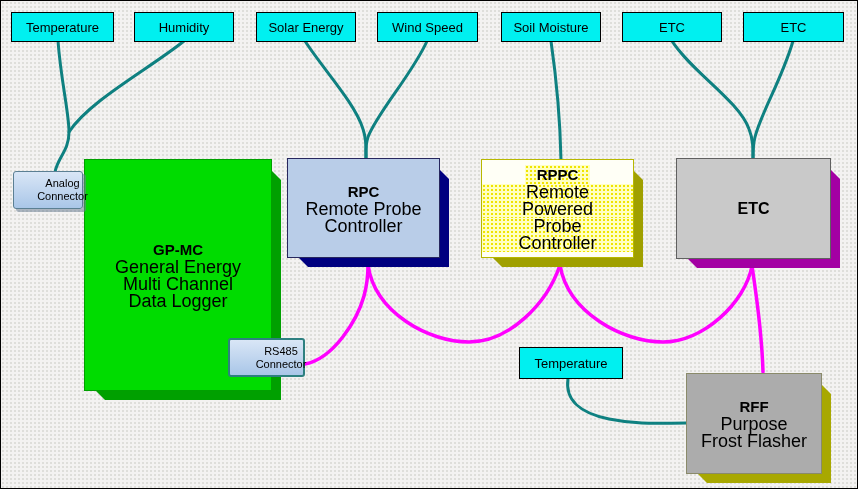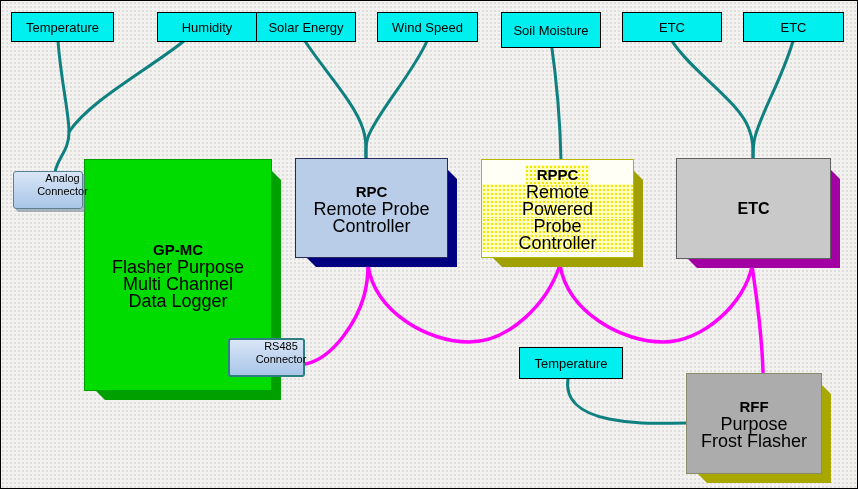--- a/index.html
+++ b/index.html
@@ -23,21 +23,21 @@
   }
   .title{font-weight:bold;font-size:15px;line-height:19px;}
   .sub{font-size:18px;line-height:17px;}
   .sensor{
     position:absolute;z-index:2;background:#00f0f0;border:1px solid #000;
     display:flex;align-items:center;justify-content:center;
     font-size:13px;color:#000;box-sizing:border-box;
   }
   .smallconn{
     position:absolute;z-index:3;display:flex;flex-direction:column;align-items:center;
-    text-align:center;font-size:11px;line-height:13px;color:#000;
+    justify-content:center;text-align:center;font-size:11px;line-height:13px;color:#000;
     background:linear-gradient(#d9e6f6,#a9c6e8);box-sizing:border-box;border-radius:3px;padding-left:29px;
   }
   .speckle{
     background-color:rgba(255,255,128,0.45);
     background-image:radial-gradient(#f0e400 1.2px, rgba(255,255,0,0) 1.3px);
     background-size:4px 4px;padding:0 12px;
   }
   
   #gpmc  .face{background:#00dc00;border:1px solid #00a000;}
   #gpmc  .shadow{background:#00a000;}
@@ -70,38 +70,38 @@
     </g>
     <g fill="none" stroke-width="3.5" stroke-linecap="round">
       <path d="M 304,363 C 332,358 356,320 363,295 C 366,284 367,274 367,264" stroke="#ff00ff"></path>
       <path d="M 367,264 C 374,312 428,341 468,341 C 508,341 546,303 559,264" stroke="#ff00ff"></path>
       <path d="M 559,264 C 567,312 622,341 662,341 C 702,341 744,302 751,265" stroke="#ff00ff"></path>
       <path d="M 751,265 C 756,298 761,335 762,371" stroke="#ff00ff"></path>
     </g>
   </svg>
 
   <div class="sensor" style="left:10px;top:11px;width:103px;height:30px;">Temperature</div>
-  <div class="sensor" style="left:133px;top:11px;width:100px;height:30px;margin-left:23px;">Humidity</div>
+  <div class="sensor" style="left:133px;top:11px;width:100px;height:30px;">Humidity</div>
   <div class="sensor" style="left:255px;top:11px;width:100px;height:30px;">Solar Energy</div>
   <div class="sensor" style="left:376px;top:11px;width:101px;height:30px;text-align:right;">Wind Speed</div>
-  <div class="sensor" style="left:500px;top:11px;width:100px;height:36px;">Soil Moisture</div>
+  <div class="sensor" style="left:500px;top:11px;width:100px;height:30px;">Soil Moisture</div>
   <div class="sensor" style="left:621px;top:11px;width:100px;height:30px;">ETC</div>
   <div class="sensor" style="left:742px;top:11px;width:101px;height:30px;">ETC</div>
 
   <div class="node" id="gpmc" style="left:83px;top:158px;width:145px;height:232px;padding-left:43px;">
     <div class="shadow"></div>
     <div class="face">
       <div class="title">GP-MC</div>
-      <div class="sub">Flasher Purpose</div>
+      <div class="sub">General Energy</div>
       <div class="sub">Multi Channel</div>
       <div class="sub">Data Logger</div>
     </div>
   </div>
 
-  <div class="node" id="rpc" style="left:294px;top:157px;width:153px;height:100px;">
+  <div class="node" id="rpc" style="left:286px;top:157px;width:153px;height:100px;">
     <div class="shadow"></div>
     <div class="face">
       <div class="title">RPC</div>
       <div class="sub">Remote Probe</div>
       <div class="sub">Controller</div>
     </div>
   </div>
 
   <div class="node" id="rppc" style="left:480px;top:158px;width:153px;height:99px;">
     <div class="shadow"></div>

